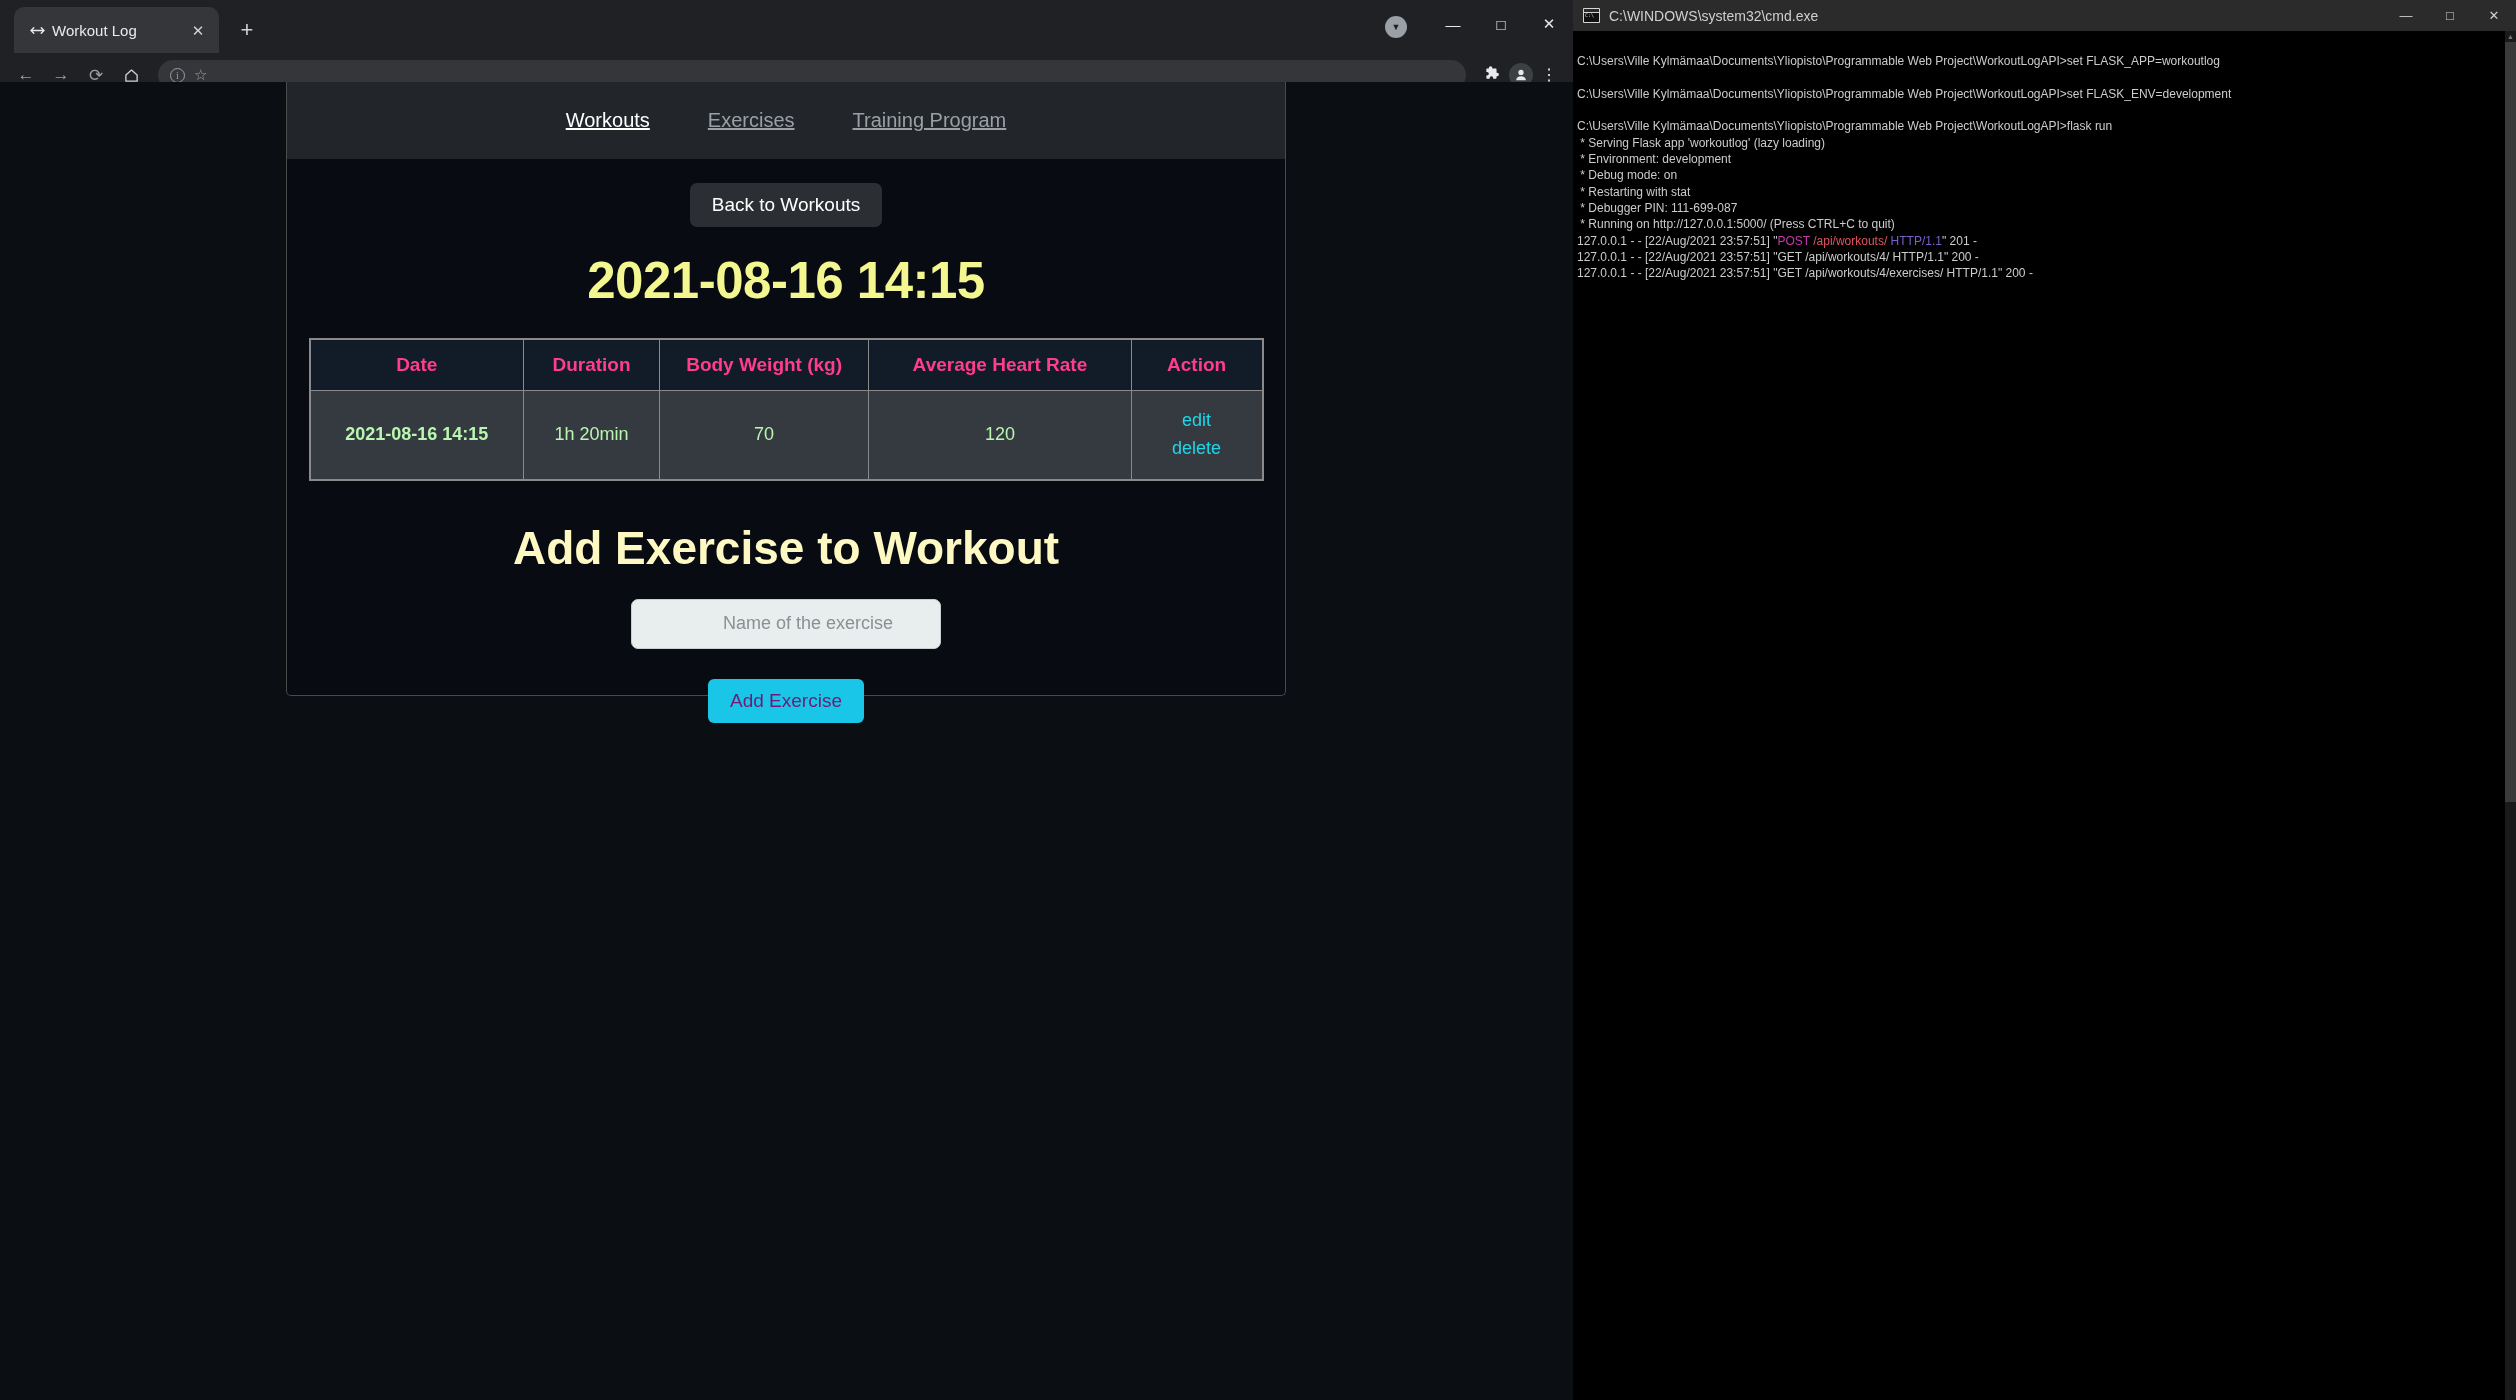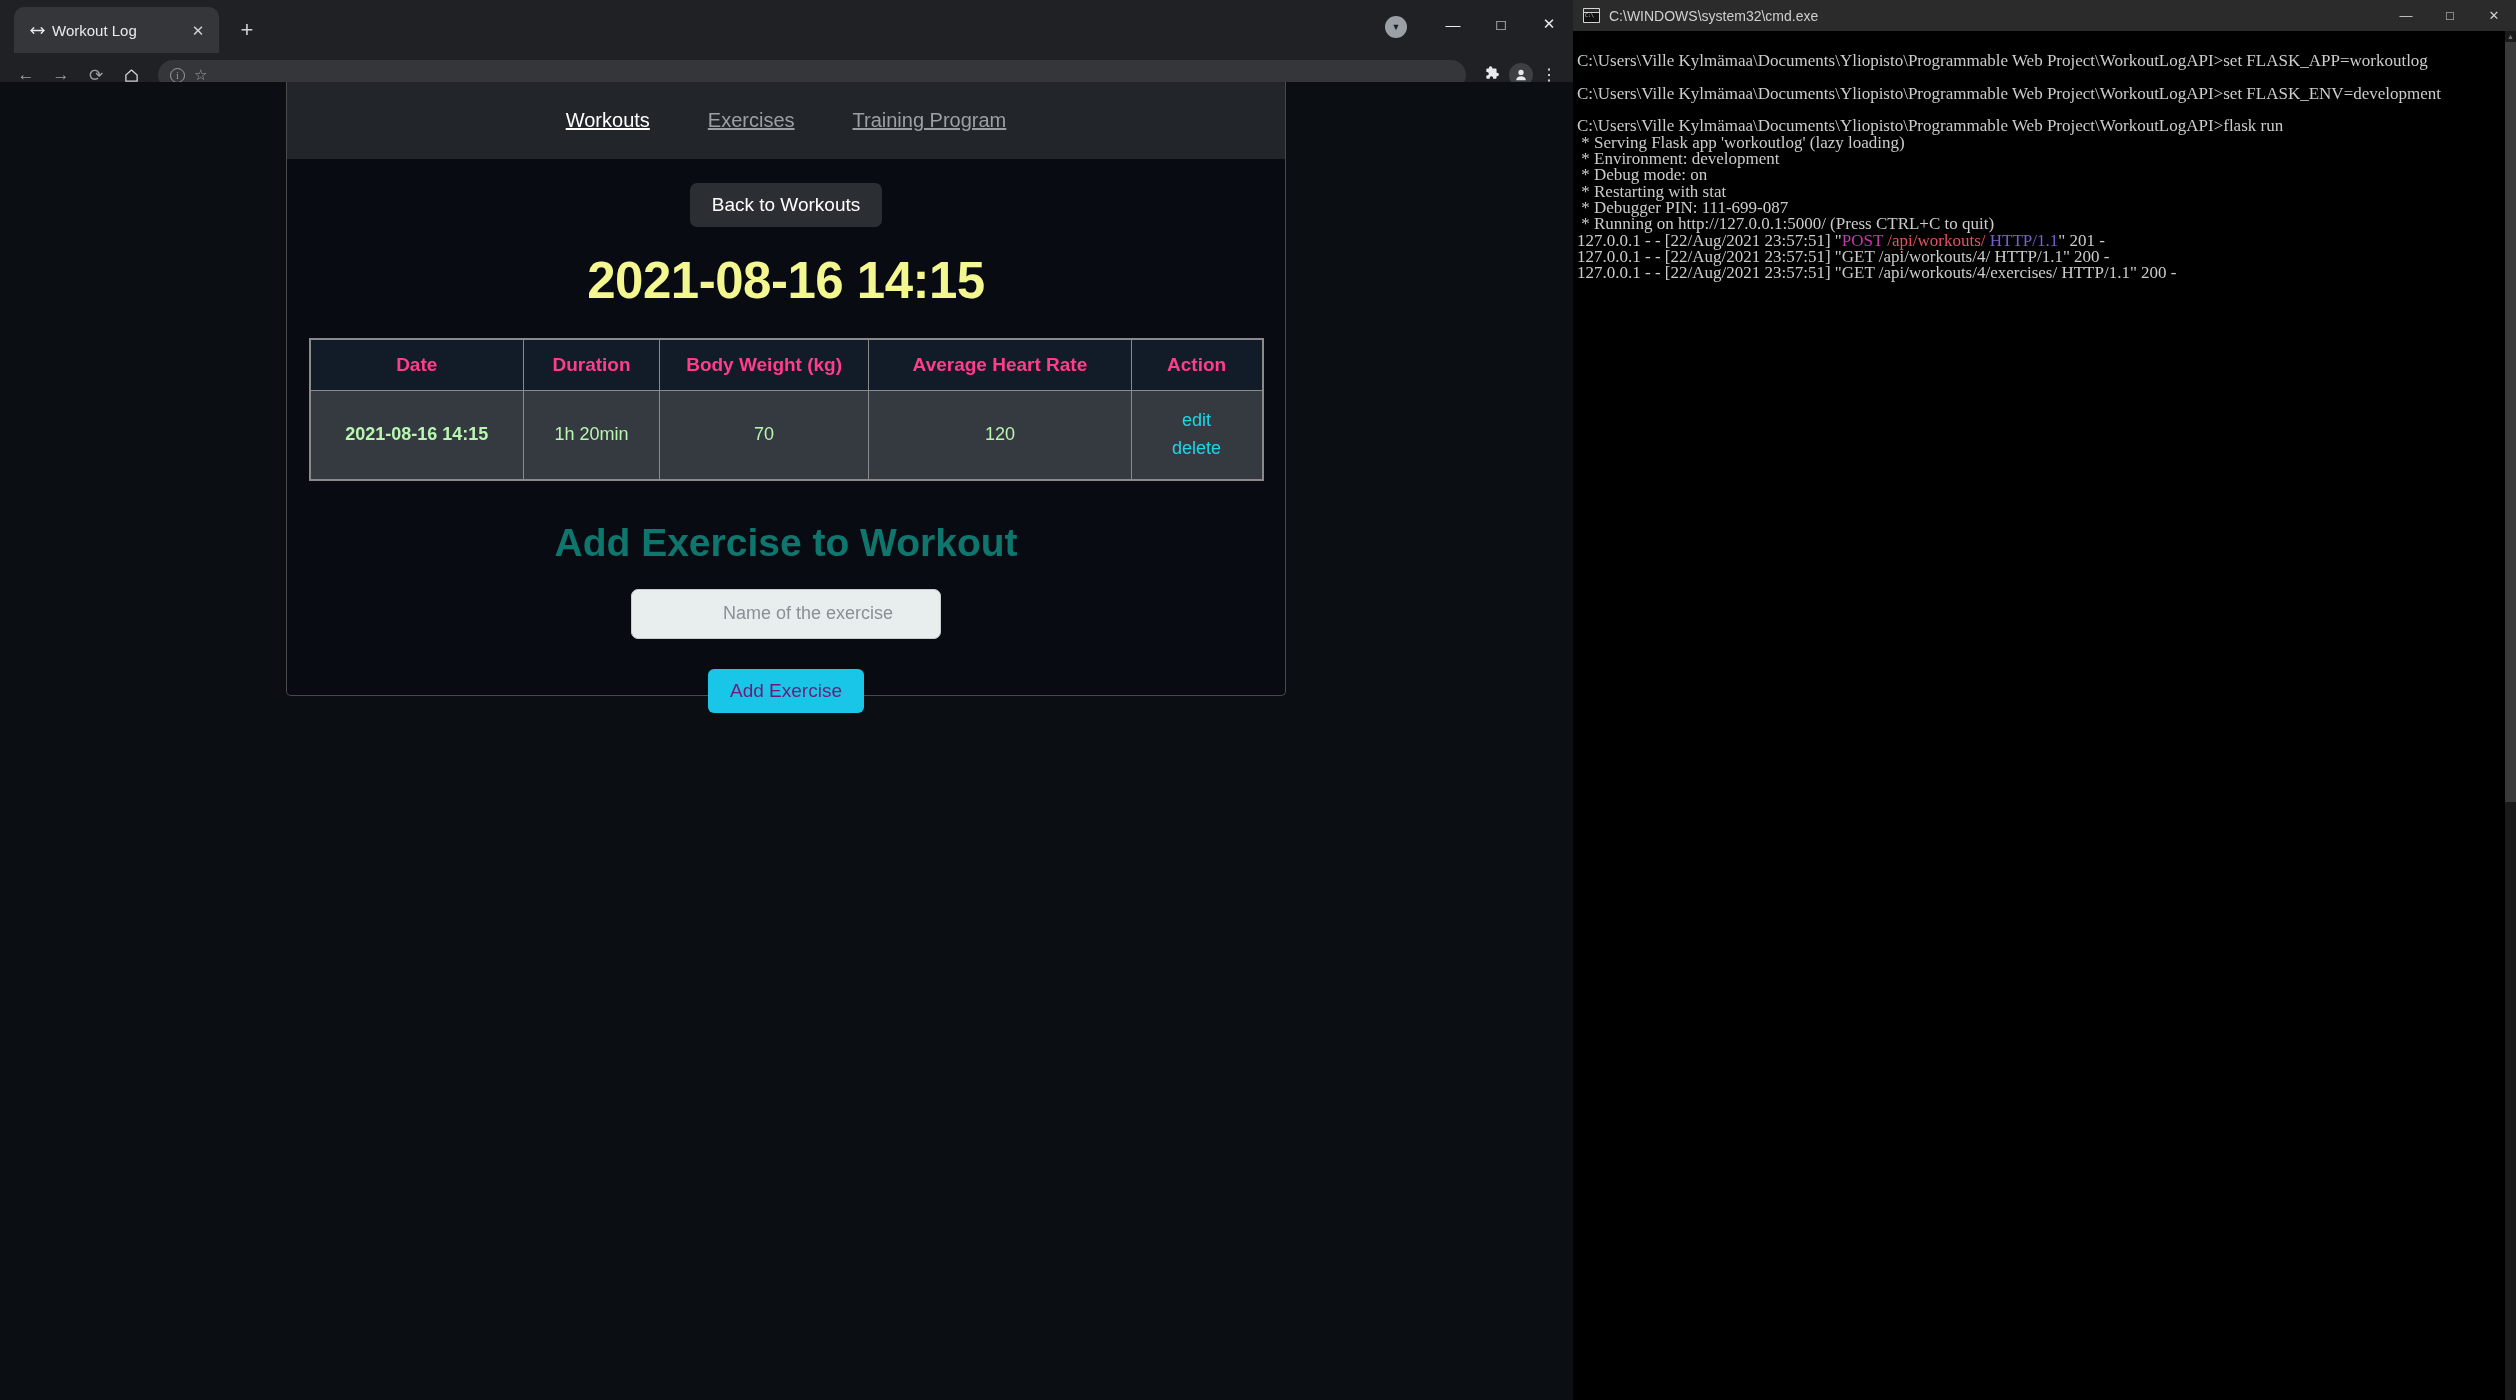--- a/index.html
+++ b/index.html
@@ -135,21 +135,21 @@
     padding: 16px 6px; text-align: center; border: 1px solid #8a8a8a;
     height: 84px; vertical-align: middle;
   }
   .wtable td.first { font-weight: bold; }
   .wtable td.action a {
     display: block; color: #1fd6e8; text-decoration: none; font-size: 18px;
     line-height: 1.55;
   }
 
   .sub-title {
-    text-align: center; color: #0f766e; font-size: 39px; font-weight: bold;
+    text-align: center; color: #fef9c3; font-size: 46px; font-weight: bold;
     margin-top: 40px;
   }
   .ex-input {
     display: block; margin: 24px auto 0 auto; width: 310px; height: 50px;
     background: #e8edee; border: 1px solid #c8cfd1; border-radius: 7px;
     text-align: center; font-size: 18px; color: #333;
     font-family: "Liberation Sans", sans-serif;
     padding-left: 44px;
   }
   .ex-input::placeholder { color: #8a9094; }
@@ -180,21 +180,21 @@
   .term-wins { display: flex; }
   .term-win-btn {
     width: 44px; height: 31px; display: flex; align-items: center;
     justify-content: center; color: #cfcfcf; font-size: 13px;
   }
   .term-body {
     position: absolute; top: 31px; left: 0; right: 0; bottom: 0;
     background: #000000; padding: 6px 0 0 4px; overflow: hidden;
   }
   .term-line {
-    font-family: Liberation Serif, serif; font-size: 17px;
+    font-family: Liberation Sans, sans-serif; font-size: 12px;
     line-height: 16.3px; color: #cccccc; white-space: pre;
   }
   .term-line.blank { height: 16.3px; }
   .c-magenta { color: #c837ab; }
   .c-red { color: #e05561; }
   .c-purple { color: #7a5fcf; }
   .term-scroll {
     position: absolute; right: 0; top: 31px; bottom: 0; width: 11px;
     background: #1a1a1a;
   }

